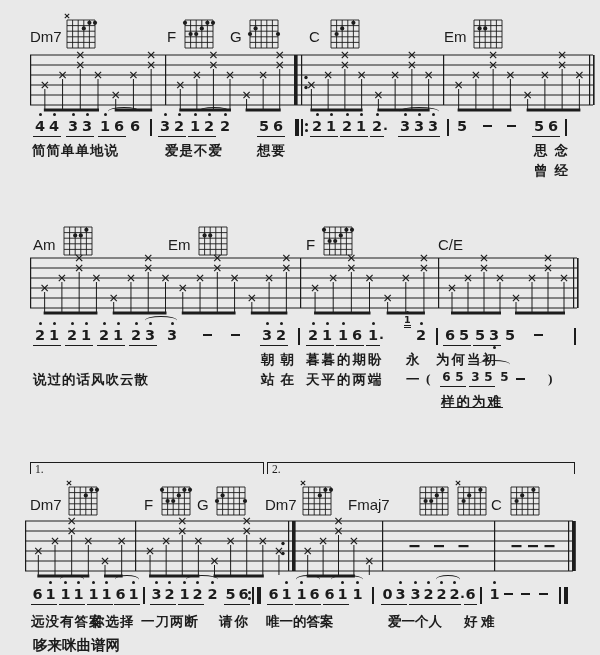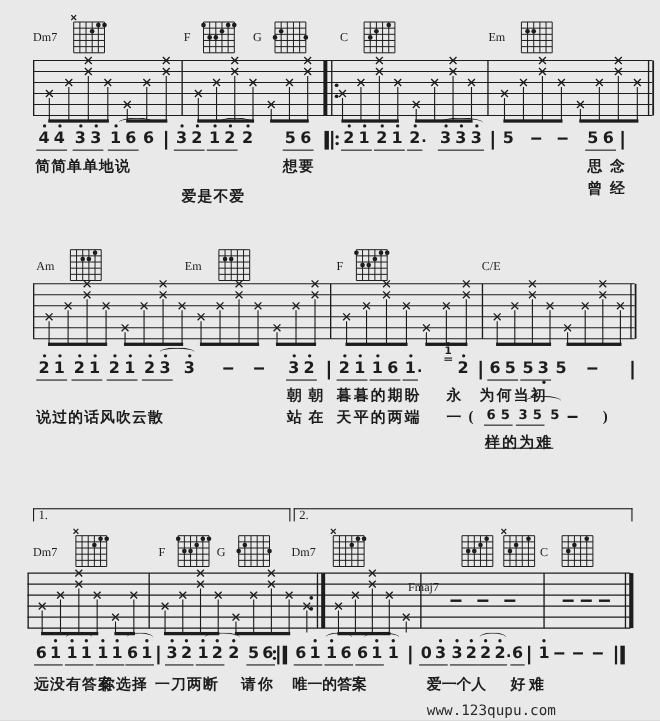--- a/index.html
+++ b/index.html
@@ -26,36 +26,36 @@
          border-bottom:3px double #1c1c1c;}
   .grace .hd{top:-4px;}
   
   .lyr{position:absolute;font-family:"Liberation Serif",serif;font-size:13.5px;
        font-weight:600;white-space:nowrap;}
   .mini{position:absolute;display:flex;}
   .mini .sg{position:relative;display:flex;margin-right:3px;padding-bottom:2px;}
   .mini .sg.ul{border-bottom:1.4px solid #1c1c1c;}
   .mini .note{font-size:12px;line-height:13px;height:13px;}
   
-  .chlbl{position:absolute;font-family:Liberation Serif, serif;font-size:11px;white-space:nowrap;}
+  .chlbl{position:absolute;font-family:Liberation Sans, sans-serif;font-size:15px;white-space:nowrap;}
   
   .volta{position:absolute;height:11px;border-top:1.6px solid #1c1c1c;
          border-left:1.6px solid #1c1c1c;border-right:1.6px solid #1c1c1c;}
   .volta span{position:absolute;left:4px;top:0;font-size:11.5px;font-family:"Liberation Serif",serif;}
   
   .wm-left{position:absolute;left:33px;top:636px;font-family:"Liberation Serif",serif;
            font-size:14.5px;font-weight:700;}
   .wm-right{position:absolute;left:388px;top:639px;font-family:"DejaVu Sans Mono",monospace;
             font-size:13px;color:#2a2a2a;}
 </style>
 </head>
 <body>
 
 <div id="sheet">
-  <div class="wm-right">www.123qupu.com</div>
+  <div class="wm-left">哆来咪曲谱网</div>
 <div class="chlbl" style="left: 30px; top: 28px;">Dm7</div>
     <svg width="36" height="44" style="left: 64px; top: 10px;">
       <line x1="3" y1="10" x2="3" y2="38" stroke="#1c1c1c" stroke-width="0.9"></line>
       <line x1="8.6" y1="10" x2="8.6" y2="38" stroke="#1c1c1c" stroke-width="0.9"></line>
       <line x1="14.2" y1="10" x2="14.2" y2="38" stroke="#1c1c1c" stroke-width="0.9"></line>
       <line x1="19.799999999999997" y1="10" x2="19.799999999999997" y2="38" stroke="#1c1c1c" stroke-width="0.9"></line>
       <line x1="25.4" y1="10" x2="25.4" y2="38" stroke="#1c1c1c" stroke-width="0.9"></line>
       <line x1="31" y1="10" x2="31" y2="38" stroke="#1c1c1c" stroke-width="0.9"></line>
       <line x1="3" y1="10" x2="31" y2="10" stroke="#1c1c1c" stroke-width="0.9"></line>
       <line x1="3" y1="15.6" x2="31" y2="15.6" stroke="#1c1c1c" stroke-width="0.9"></line>
@@ -341,21 +341,21 @@
       <span class="note" style="width: 14px;">
         <div class="dash"></div>
       </span>
     </div>
     <div class="grp ul" style="left: 532px; top: 118px;">
       <span class="note" style="width: 14px;">5</span>
       <span class="note" style="width: 14px;">6</span>
     </div>
     <div class="nbar" style="left: 565px; top: 119px;"></div>
     <div class="lyr" style="left: 32px; top: 142px; letter-spacing: 1px;">简简单单地说</div>
-    <div class="lyr" style="left: 165px; top: 142px; letter-spacing: 1px; margin-top: 28px;">爱是不爱</div>
+    <div class="lyr" style="left: 165px; top: 142px; letter-spacing: 1px;">爱是不爱</div>
     <div class="lyr" style="left: 257px; top: 142px; letter-spacing: 1px;">想要</div>
     <div class="lyr" style="left: 534px; top: 142px; letter-spacing: 7px;">思念</div>
     <div class="lyr" style="left: 534px; top: 162px; letter-spacing: 7px;">曾经</div>
     <div class="chlbl" style="left: 33px; top: 236px;">Am</div>
     <svg width="36" height="44" style="left: 61px; top: 217px;">
       <line x1="3" y1="10" x2="3" y2="38" stroke="#1c1c1c" stroke-width="0.9"></line>
       <line x1="8.6" y1="10" x2="8.6" y2="38" stroke="#1c1c1c" stroke-width="0.9"></line>
       <line x1="14.2" y1="10" x2="14.2" y2="38" stroke="#1c1c1c" stroke-width="0.9"></line>
       <line x1="19.799999999999997" y1="10" x2="19.799999999999997" y2="38" stroke="#1c1c1c" stroke-width="0.9"></line>
       <line x1="25.4" y1="10" x2="25.4" y2="38" stroke="#1c1c1c" stroke-width="0.9"></line>
@@ -712,21 +712,21 @@
       <line x1="3" y1="21.2" x2="31" y2="21.2" stroke="#1c1c1c" stroke-width="0.9"></line>
       <line x1="3" y1="26.799999999999997" x2="31" y2="26.799999999999997" stroke="#1c1c1c" stroke-width="0.9"></line>
       <line x1="3" y1="32.4" x2="31" y2="32.4" stroke="#1c1c1c" stroke-width="0.9"></line>
       <line x1="3" y1="38" x2="31" y2="38" stroke="#1c1c1c" stroke-width="0.9"></line>
       <circle cx="19.799999999999997" cy="18.4" r="2.1" fill="#1c1c1c"></circle>
       <circle cx="25.4" cy="12.8" r="2.1" fill="#1c1c1c"></circle>
       <circle cx="31" cy="12.8" r="2.1" fill="#1c1c1c"></circle>
       <line x1="0.7999999999999998" y1="3.8" x2="5.2" y2="8.2" stroke="#1c1c1c" stroke-width="1.1"></line>
       <line x1="0.7999999999999998" y1="8.2" x2="5.2" y2="3.8" stroke="#1c1c1c" stroke-width="1.1"></line>
     </svg>
-    <div class="chlbl" style="left: 371px; top: 496px; margin-top: 32px;">Fmaj7</div>
+    <div class="chlbl" style="left: 348px; top: 496px;">Fmaj7</div>
     <svg width="36" height="44" style="left: 417px; top: 477px;">
       <line x1="3" y1="10" x2="3" y2="38" stroke="#1c1c1c" stroke-width="0.9"></line>
       <line x1="8.6" y1="10" x2="8.6" y2="38" stroke="#1c1c1c" stroke-width="0.9"></line>
       <line x1="14.2" y1="10" x2="14.2" y2="38" stroke="#1c1c1c" stroke-width="0.9"></line>
       <line x1="19.799999999999997" y1="10" x2="19.799999999999997" y2="38" stroke="#1c1c1c" stroke-width="0.9"></line>
       <line x1="25.4" y1="10" x2="25.4" y2="38" stroke="#1c1c1c" stroke-width="0.9"></line>
       <line x1="31" y1="10" x2="31" y2="38" stroke="#1c1c1c" stroke-width="0.9"></line>
       <line x1="3" y1="10" x2="31" y2="10" stroke="#1c1c1c" stroke-width="0.9"></line>
       <line x1="3" y1="15.6" x2="31" y2="15.6" stroke="#1c1c1c" stroke-width="0.9"></line>
       <line x1="3" y1="21.2" x2="31" y2="21.2" stroke="#1c1c1c" stroke-width="0.9"></line>

